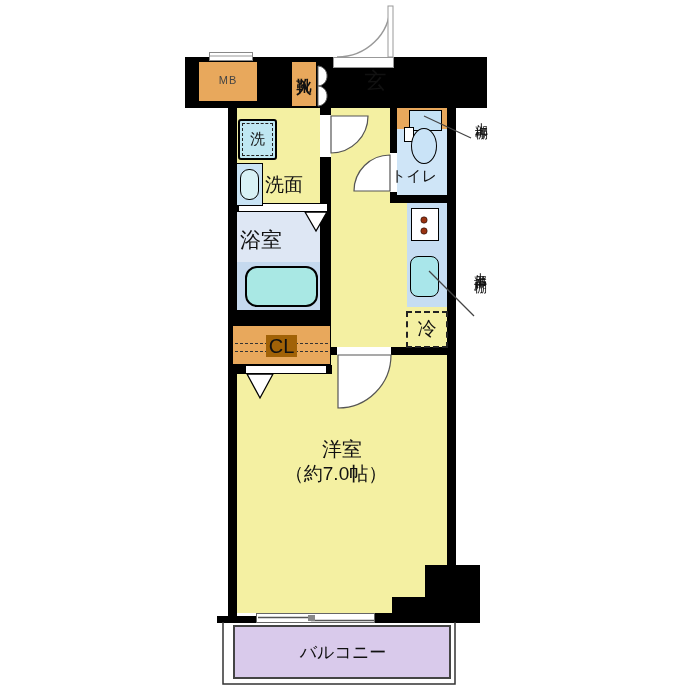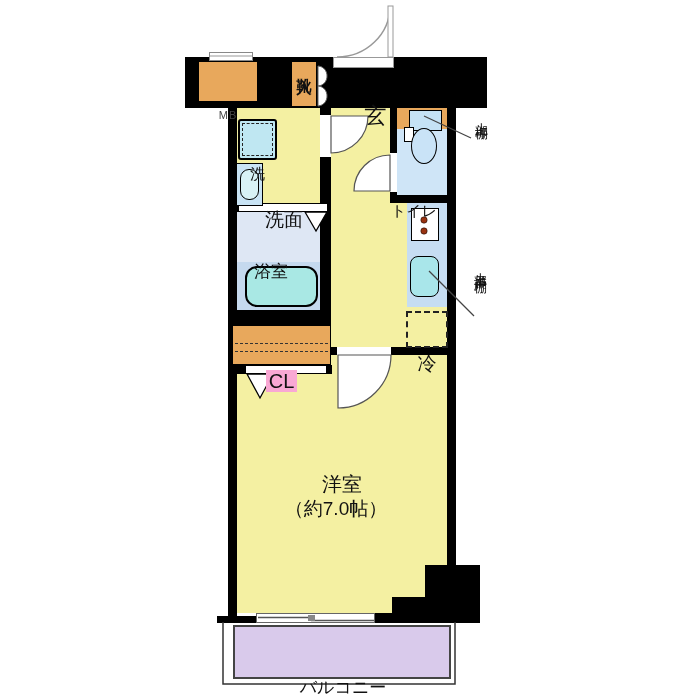--- a/index.html
+++ b/index.html
@@ -1,21 +1,21 @@
 <!DOCTYPE html>
 <html><head>
 <meta charset="utf-8">
 <style>
   html,body{margin:0;padding:0;background:#fff;}
   #stage{position:relative;width:700px;height:700px;background:#ffffff;overflow:hidden;
          font-family:"Liberation Sans","DejaVu Sans",sans-serif;color:#000;}
   .abs{position:absolute;box-sizing:border-box;}
   .wall{position:absolute;background:#000;}
   .open{position:absolute;background:#fff;}
-  .lbl{position:absolute;color:#111;white-space:nowrap;line-height:1.1;margin-top:35px;}
+  .lbl{position:absolute;color:#111;white-space:nowrap;line-height:1.1;}
   .ctr{text-align:center;}
   .vlbl{position:absolute;writing-mode:vertical-rl;text-orientation:upright;
         letter-spacing:2px;color:#111;}
   svg{position:absolute;left:0;top:0;pointer-events:none;}
   .cl-dash{position:absolute;left:2px;right:2px;height:0;border-top:1px dashed #333;}
 </style>
 </head>
 <body>
 
 <div id="stage">
@@ -103,23 +103,23 @@
 
     <line x1="424" y1="116" x2="471" y2="138" stroke="#444" stroke-width="1.2"></line>
     <line x1="429" y1="271" x2="474" y2="316" stroke="#444" stroke-width="1.2"></line>
   </svg>
 
   <div class="lbl ctr" style="left:199px;top:74px;width:58px;font-size:11px;color:#444;letter-spacing:1px;">MB</div>
   <div class="vlbl" style="left:294px;top:66px;font-size:15px;font-weight:bold;letter-spacing:1px;">靴入</div>
   <div class="lbl ctr" style="left:333px;top:69px;width:85px;font-size:22px;">玄</div>
   <div class="lbl ctr" style="left:238px;top:131px;width:39px;font-size:15px;">洗</div>
   <div class="lbl" style="left:265px;top:175px;font-size:19px;font-family:Liberation Serif, serif;">洗面</div>
-  <div class="lbl" style="left:254px;top:228px;font-size:17px;">浴室</div>
+  <div class="lbl" style="left:240px;top:228px;font-size:21px;">浴室</div>
   <div class="lbl ctr" style="left:386px;top:168px;width:56px;font-size:15px;">トイレ</div>
-  <div class="lbl ctr" style="left:232px;top:335px;width:99px;font-size:20px;"><span style="background:#f9a8d4;padding:0 3px;">CL</span></div>
+  <div class="lbl ctr" style="left:232px;top:335px;width:99px;font-size:20px;"><span style="background:#a16207;padding:0 3px;">CL</span></div>
   <div class="lbl ctr" style="left:406px;top:319px;width:42px;font-size:19px;">冷</div>
   <div class="lbl ctr" style="left:262px;top:438px;width:160px;font-size:20px;">洋室</div>
   <div class="lbl ctr" style="left:256px;top:464px;width:160px;font-size:19px;">（約7.0帖）</div>
   <div class="lbl ctr" style="left:253px;top:644px;width:180px;font-size:17px;">バルコニー</div>
   <div class="vlbl" style="left:472px;top:112px;font-size:13px;">上部棚</div>
   <div class="vlbl" style="left:471px;top:262px;font-size:13px;">上部吊戸棚</div>
 
 </div>
 
 </body></html>

